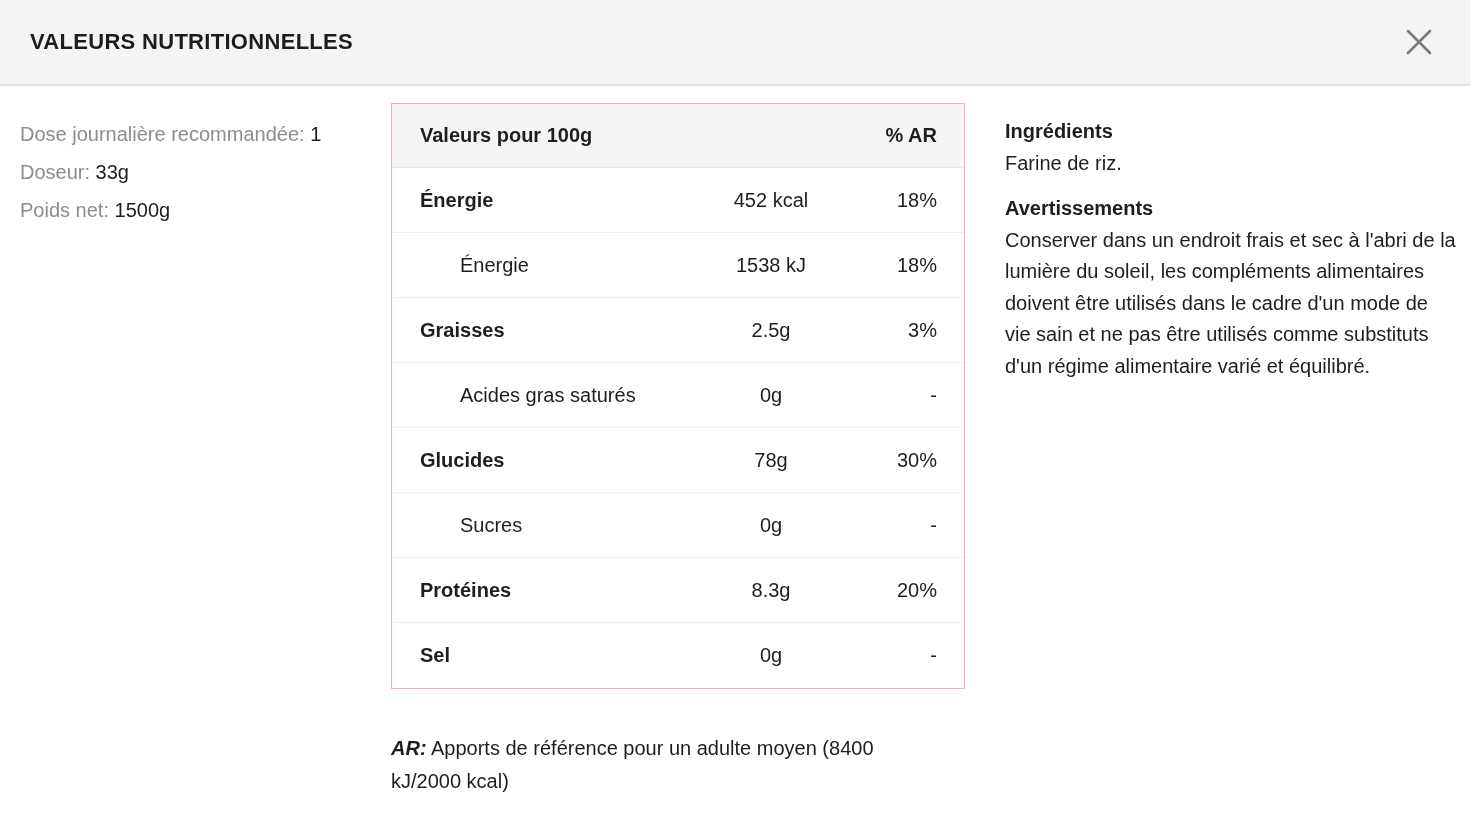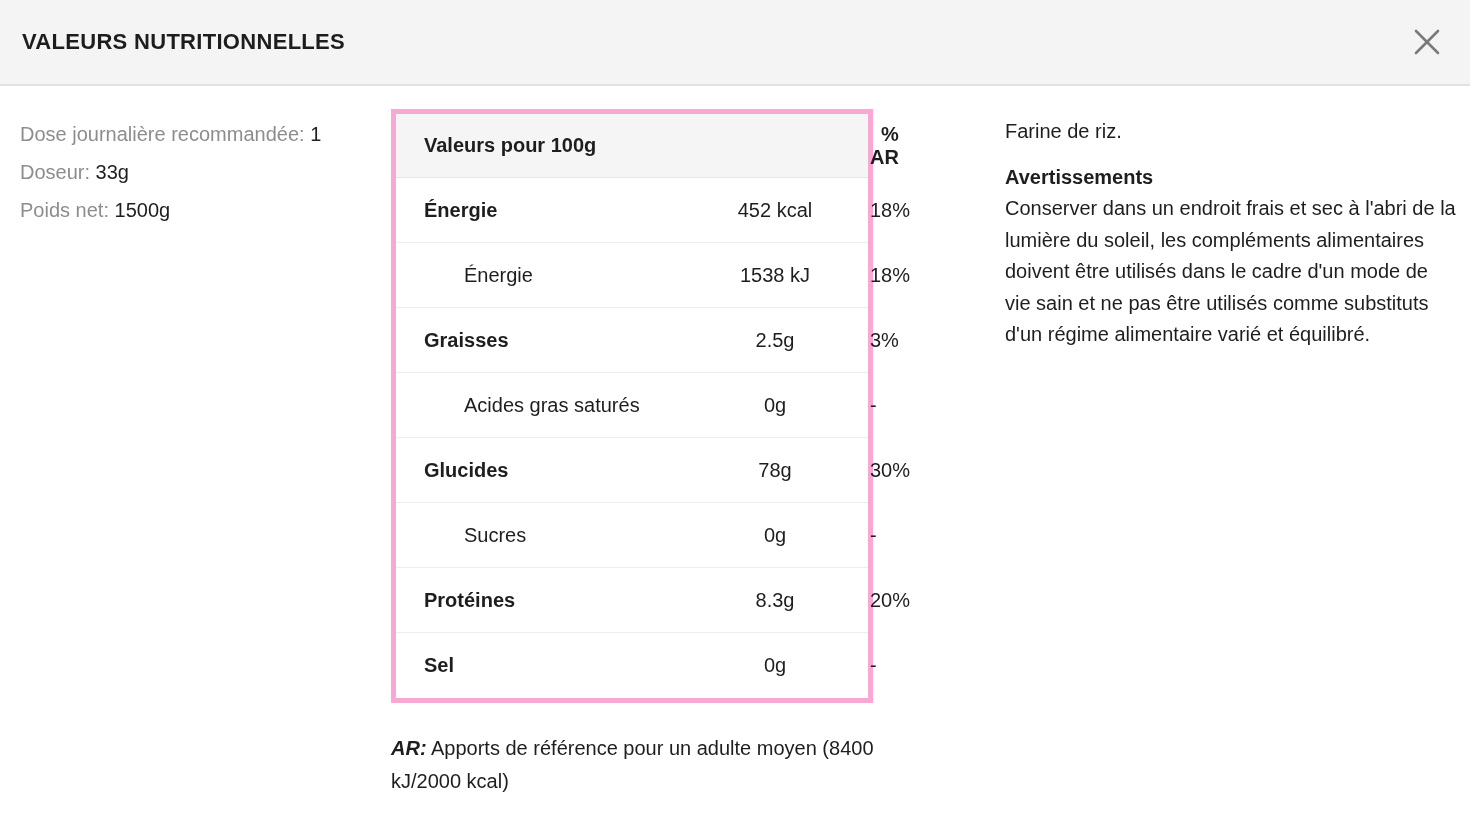--- a/index.html
+++ b/index.html
@@ -12,21 +12,21 @@
     position: relative;
   }
 
   
   .modal-header {
     position: absolute; top: 0; left: 0;
     width: calc(100% - 8px); height: 86px;
     background: #f4f4f4;
     border-bottom: 2px solid #e2e2e2;
     display: flex; align-items: center; justify-content: space-between;
-    padding: 0 22px;
+    padding: 0 30px;
   }
   .modal-title {
     font-size: 22px; font-weight: bold;
     letter-spacing: 0.3px;
     color: #1d1d1d;
   }
   .close-btn {
     background: none; border: none; cursor: pointer;
     width: 34px; height: 34px; padding: 0;
     display: flex; align-items: center; justify-content: center;
@@ -37,23 +37,23 @@
   .dosage-info {
     position: absolute; left: 20px; top: 122px;
     font-size: 20px;
   }
   .info-line { line-height: 25px; margin-bottom: 13px; }
   .info-label { color: #8d8d8d; }
   .info-value { color: #1e1e1e; }
 
   
   .ntable {
-    position: absolute; left: 391px; top: 109px;
-    width: 482px;
-    border: 5px solid #f9a8d4;
+    position: absolute; left: 391px; top: 103px;
+    width: 574px;
+    border: 1px solid #f9a8d4;
     font-size: 20px;
     background: #ffffff;
   }
   .thead {
     height: 64px;
     background: #f5f5f5;
     border-bottom: 1px solid #e7e7e7;
     display: flex; align-items: center;
     font-weight: bold;
   }
@@ -167,16 +167,17 @@
     <div class="cell val">0g</div>
     <div class="cell ar">-</div>
   </div>
 </div>
 
 <div class="ar-note">
   <span class="ar-label">AR:</span><span> Apports de référence pour un adulte moyen (8400 kJ/2000 kcal)</span>
 </div>
 
 <div class="right-panel">
+  <div class="section-heading">Ingrédients</div>
   <div>Farine de riz.</div>
   <div class="section-heading warnings-heading">Avertissements</div>
   <div>Conserver dans un endroit frais et sec à l'abri de la lumière du soleil, les compléments alimentaires doivent être utilisés dans le cadre d'un mode de vie sain et ne pas être utilisés comme substituts d'un régime alimentaire varié et équilibré.</div>
 </div>
 
 </body></html>

